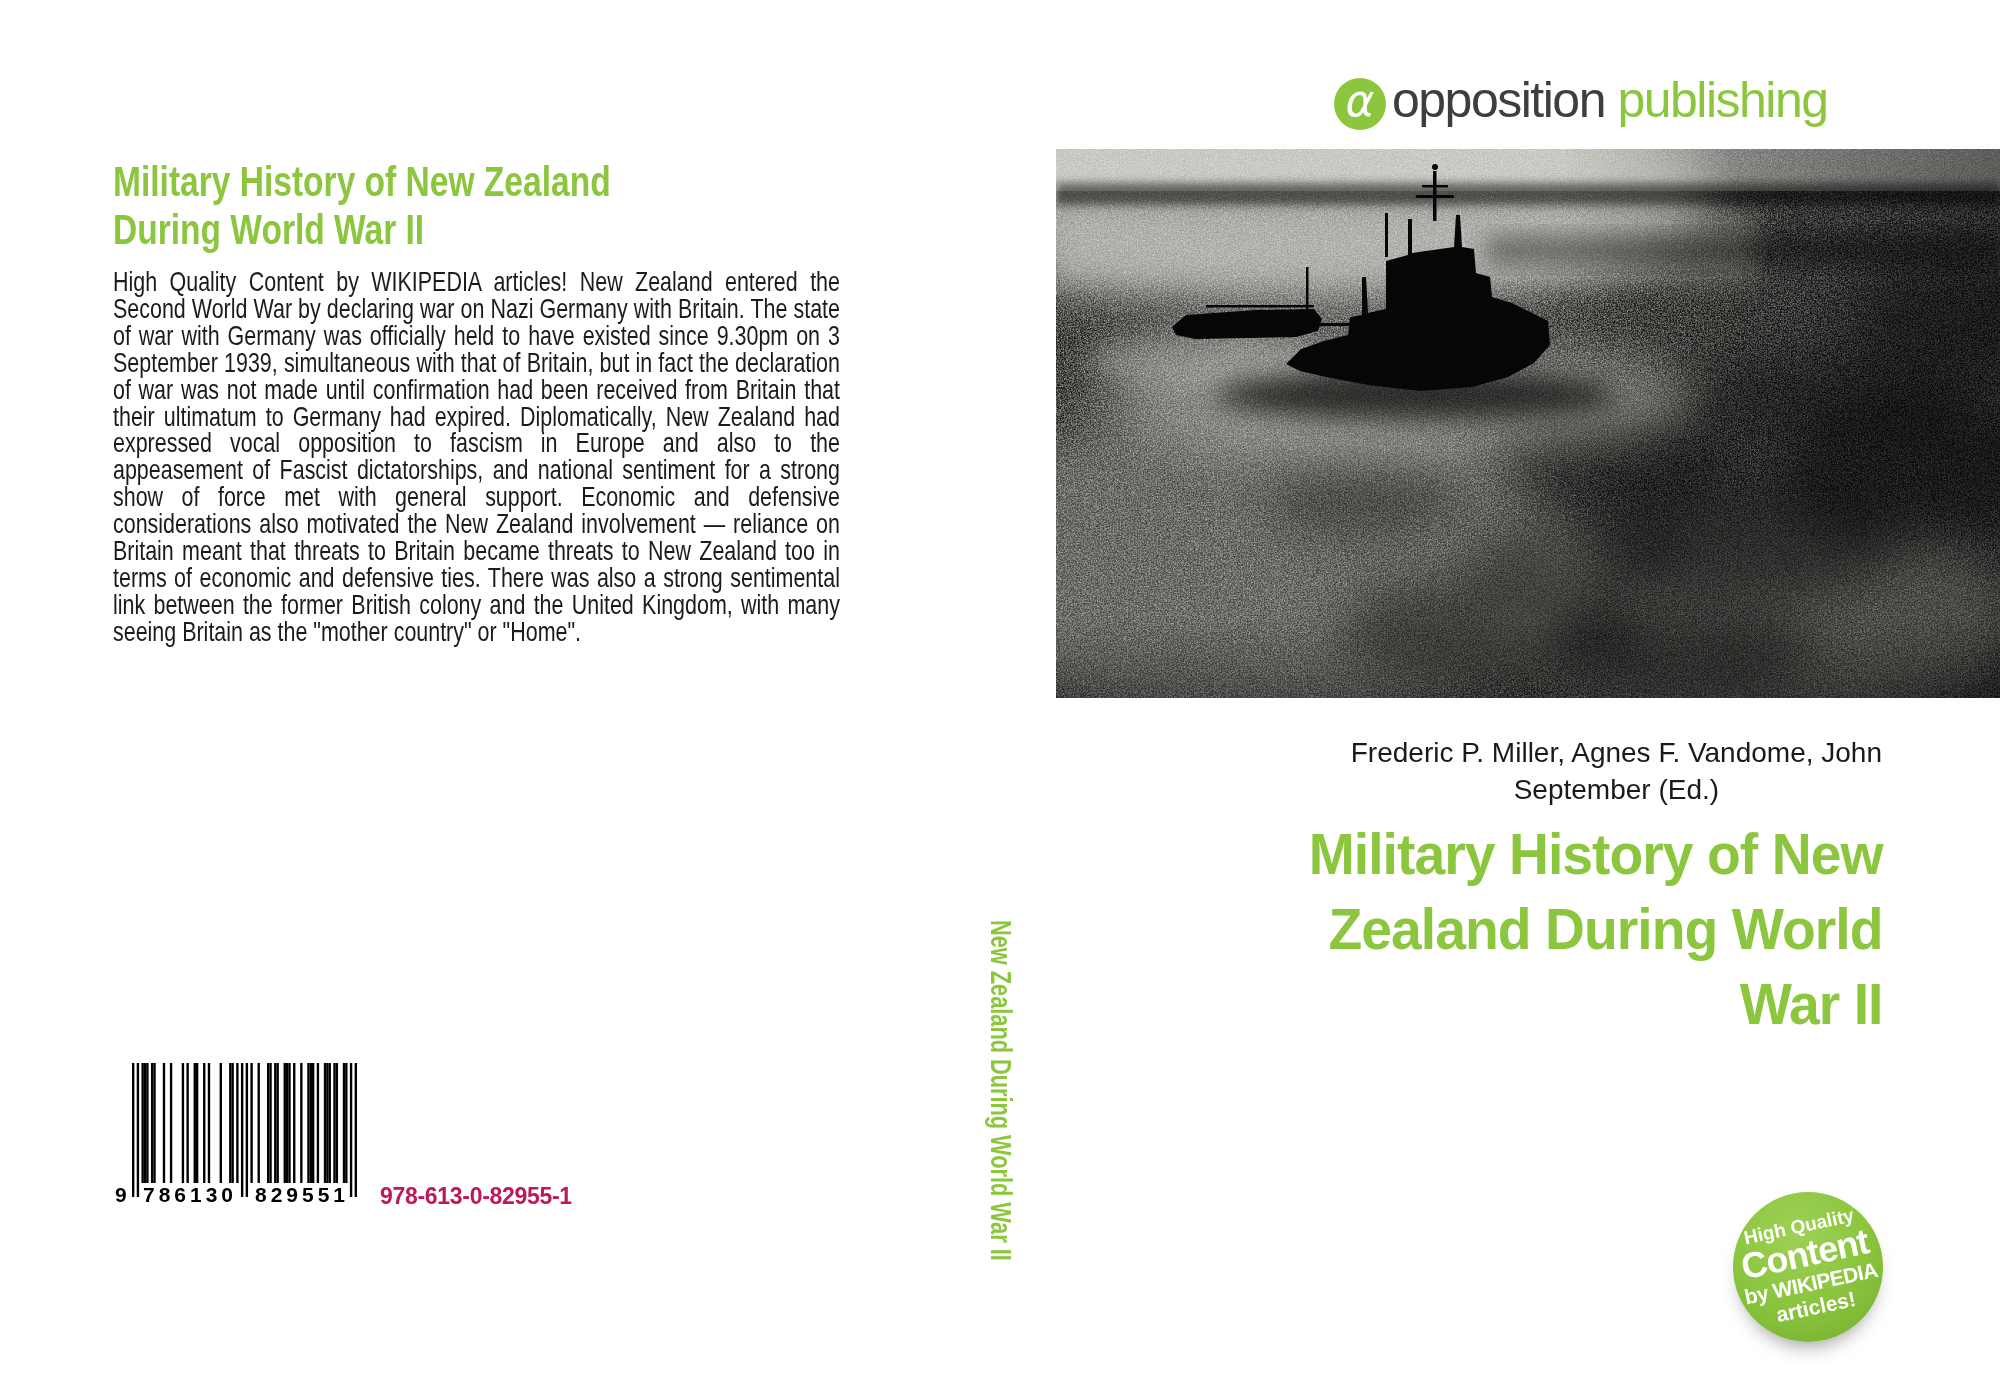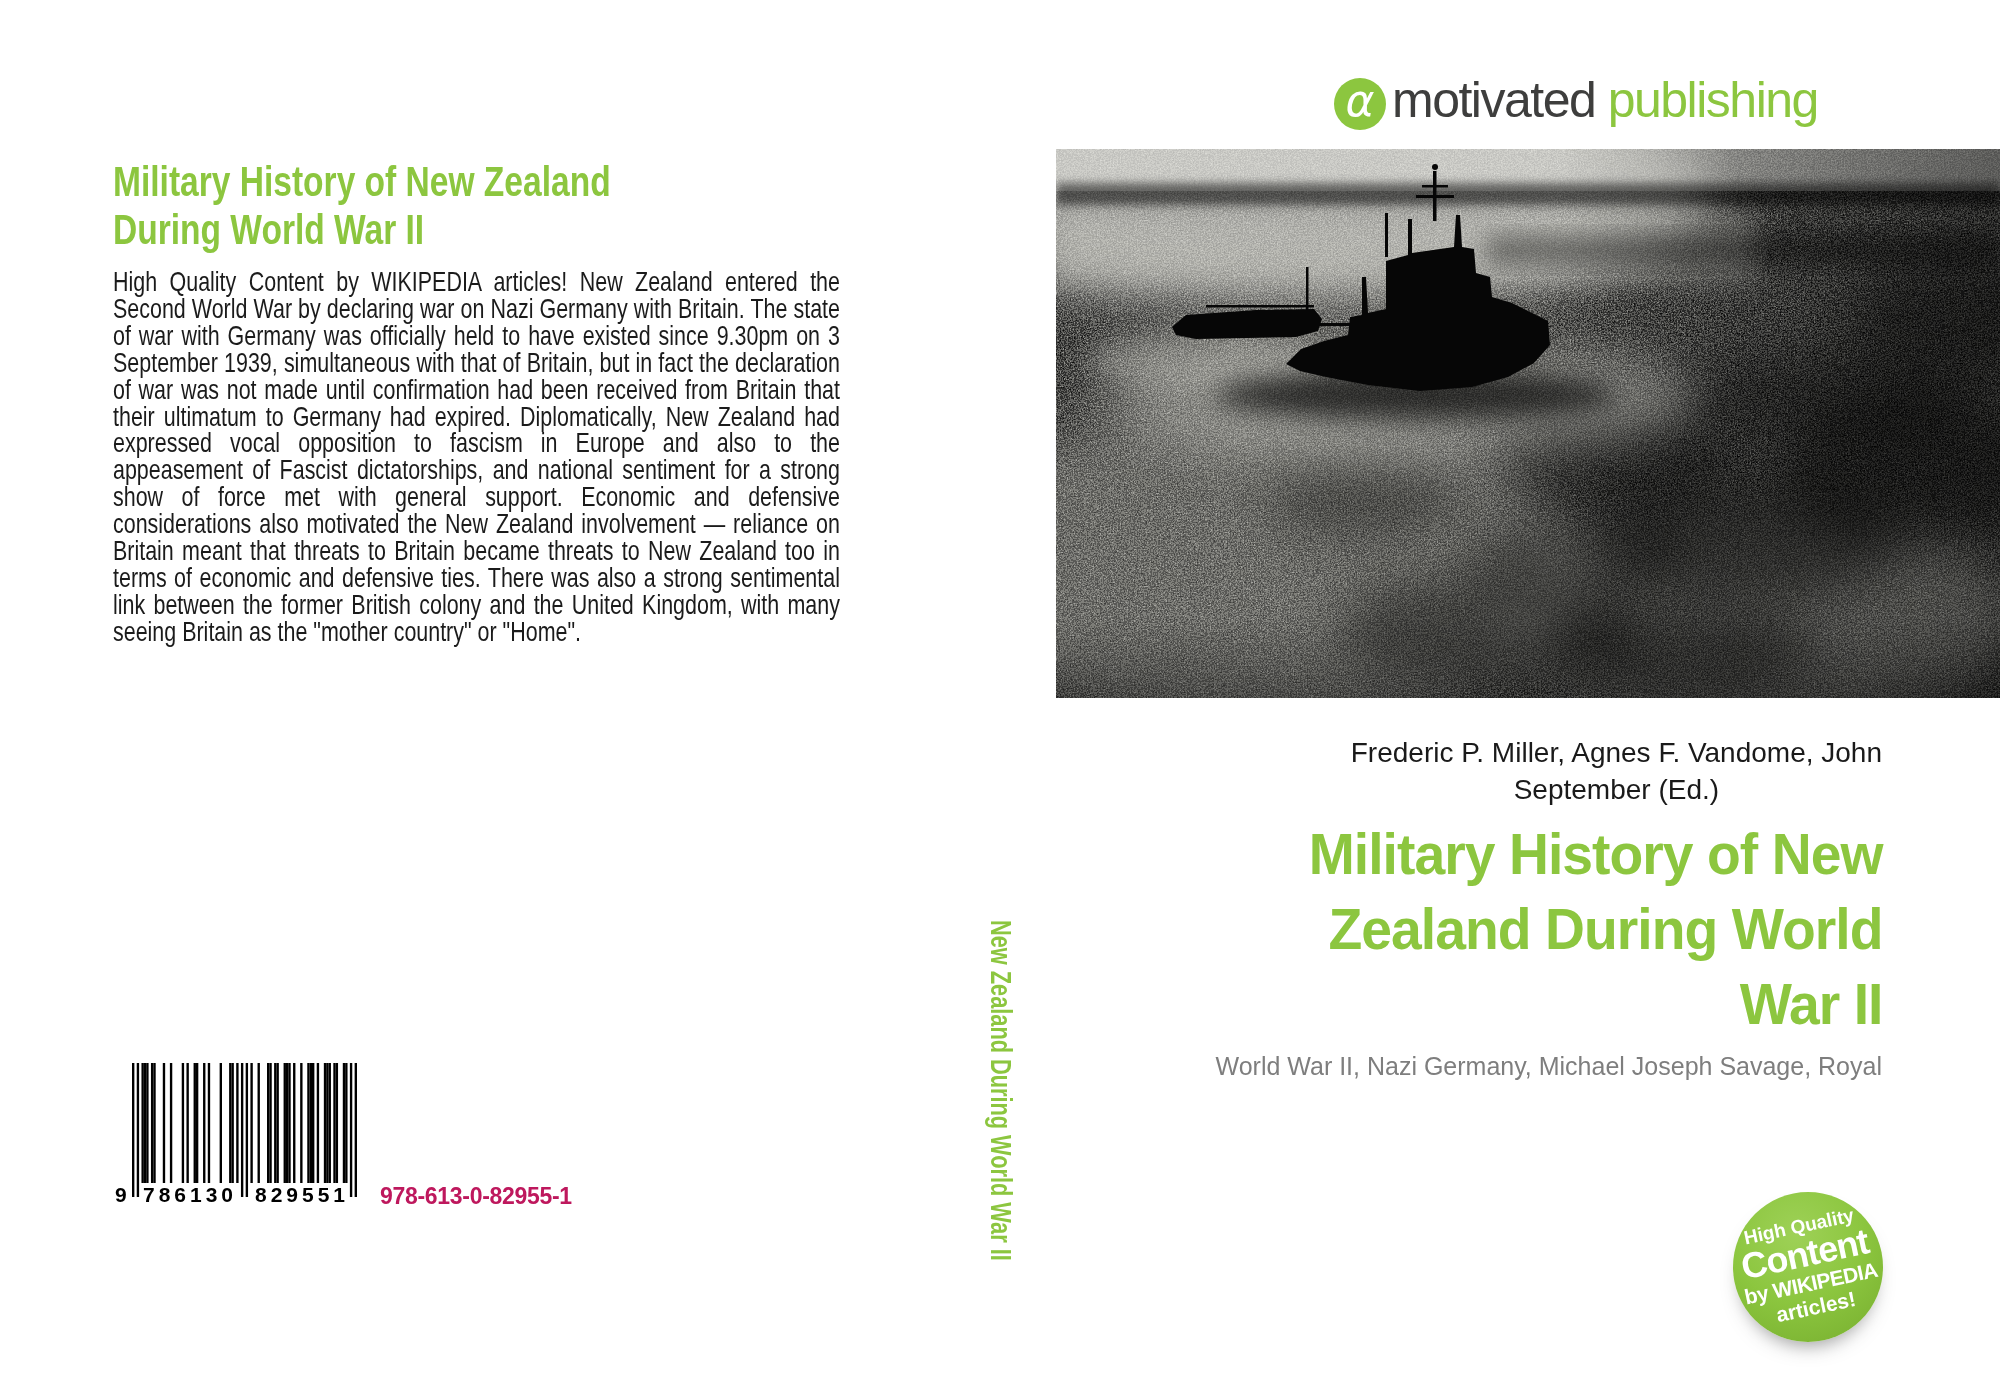--- a/index.html
+++ b/index.html
@@ -86,21 +86,21 @@
 </style>
 </head>
 <body>
 
 <div class="page">
 
   <div class="logo">
     <div class="logo-circle">
       <span>α</span>
     </div>
-    <div class="logo-text"><span>motivated</span> <span class="suffix">publishing</span></div>
+    <div class="logo-text"><span>opposition</span> <span class="suffix">publishing</span></div>
   </div>
 
   <div class="photo">
     <svg viewBox="0 0 944 549" preserveAspectRatio="none">
       <defs>
         <filter id="grain" x="0" y="0" width="100%" height="100%">
           <feTurbulence type="fractalNoise" baseFrequency="0.7" numOctaves="3" seed="11" stitchTiles="stitch"></feTurbulence>
           <feColorMatrix type="saturate" values="0"></feColorMatrix>
           <feComponentTransfer>
             <feFuncR type="discrete" tableValues="0 0 0.05 0.3 0.78 1"></feFuncR>
@@ -240,21 +240,20 @@
     <div>September (Ed.)</div>
   </div>
 
   <div class="front-title">
     <div>Military History of New</div>
     <div>Zealand During World</div>
     <div>War II</div>
   </div>
 
   <div class="front-subtitle">
-    <div>World War II, Nazi Germany, Michael Joseph Savage, Royal</div>
   </div>
 
   <div class="badge">
     <div class="badge-inner">
       <div class="badge-l1">High Quality</div>
       <div class="badge-l2">Content</div>
       <div class="badge-l3">by WIKIPEDIA</div>
       <div class="badge-l4">articles!</div>
     </div>
   </div>

